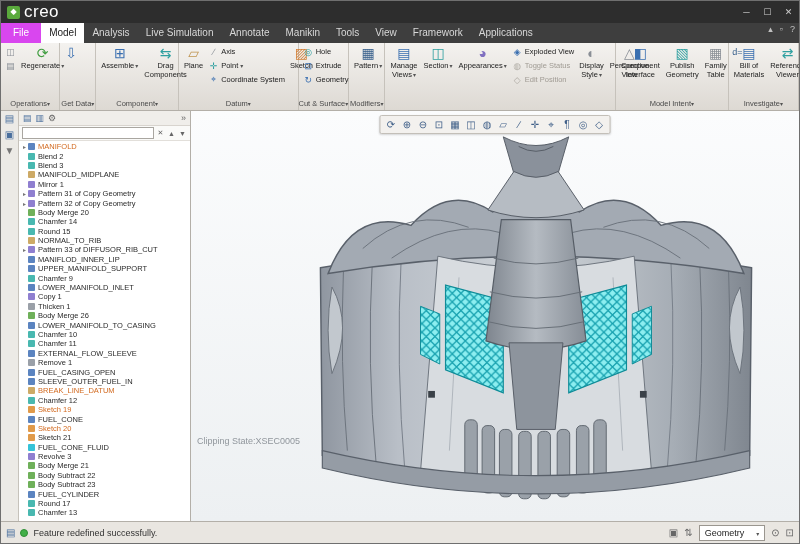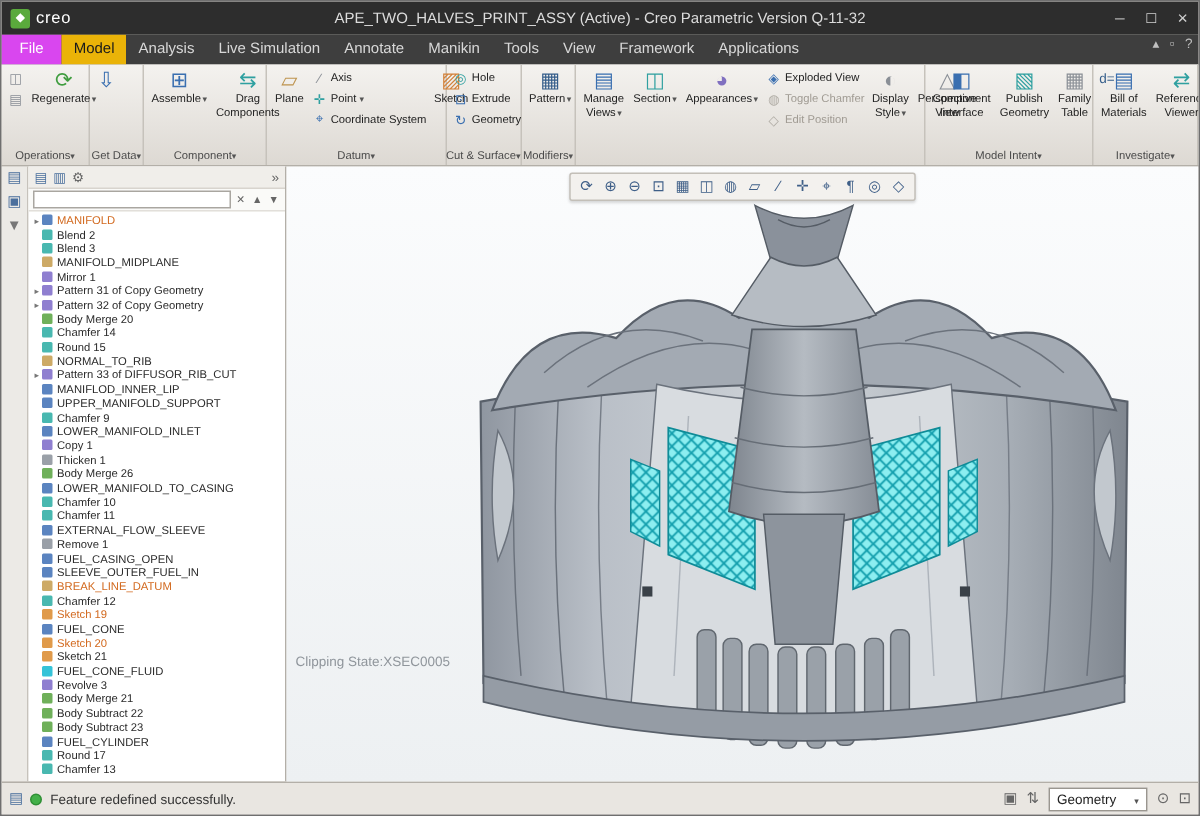--- a/index.html
+++ b/index.html
@@ -3,29 +3,29 @@
 <meta charset="utf-8">
 <style>
   *{margin:0;padding:0;box-sizing:border-box}
   html,body{background:#9a9a9a}
   .app{width:800px;height:544px;position:relative;overflow:hidden;display:flex;flex-direction:column;
        border:1px solid #6f6f6f;background:#d9d6d1;font-family:"Liberation Sans",sans-serif}
   
   .titlebar{flex:0 0 22px;background:#2d2d2d;display:flex;align-items:center;position:relative;color:#e6e6e6}
   .logo-badge{width:13px;height:13px;background:#5aaa3c;border-radius:2px;margin:0 4px 0 6px;
               display:flex;align-items:center;justify-content:center;color:#fff;font-size:8px;line-height:1}
-  .logo-text{font-size:11px;color:#fff;letter-spacing:.5px}
+  .logo-text{font-size:17px;color:#fff;letter-spacing:.5px}
   .win-title{position:absolute;left:0;right:0;text-align:center;font-size:10px;color:#dcdcdc;pointer-events:none}
   .win-btns{margin-left:auto;display:flex;z-index:1}
   .win-btn{width:21px;height:16px;display:flex;align-items:center;justify-content:center;font-size:9px;color:#cfcfcf}
   
   .tabbar{flex:0 0 20px;background:#3e3e3e;display:flex;align-items:stretch}
   .tab{padding:0 8px;font-size:10px;line-height:20px;color:#d8d8d8;white-space:nowrap}
   .tab-file{background:#d946ef;color:#fff;padding:0 12px}
-  .tab-active{background:#eab308;color:#1a1a1a}
+  .tab-active{background:#ffffff;color:#1a1a1a}
   
   .ribbon{flex:0 0 68px;background:linear-gradient(#f4f2ef,#ddd9d3);border-bottom:1px solid #b3afa8;
           display:flex;overflow:hidden}
   .rgroup{display:flex;flex-direction:column;border-right:1px solid #c6c2bb;min-width:0;flex:0 1 auto}
   .rbody{flex:1;display:flex;align-items:flex-start;padding:2px 3px 0;gap:2px}
   .rlabel{height:13px;display:flex;align-items:center;justify-content:center;gap:0;font-size:7.5px;
           color:#4a4a4a;white-space:nowrap;padding:0 4px}
   .carat::after{content:"▾";font-size:6px;color:#555}
   .bigbtn{display:flex;flex-direction:column;align-items:center;padding:0 2px;font-size:7.5px;color:#222;
           text-align:center;line-height:1.15;white-space:nowrap}
@@ -75,21 +75,20 @@
          padding:0 5px;font-size:9px;color:#222}
 </style>
 </head>
 <body>
 
 <div class="app">
 
   <div class="titlebar">
     <span class="logo-badge">◆</span>
     <span class="logo-text">creo</span>
-    <span class="win-title">APE_TWO_HALVES_PRINT_ASSY (Active) - Creo Parametric Version Q-11-32</span>
     <span class="win-btns">
       <span class="win-btn">─</span>
       <span class="win-btn">☐</span>
       <span class="win-btn">✕</span>
     </span>
   </div>
 
   <div class="tabbar">
 
       <div class="tab tab-file">File</div>
@@ -273,21 +272,21 @@
               <span class="carat"></span>
             </span>
         </div>
         <div class="smallcol">
           <div class="smallbtn">
               <span class="bi i-blue">◈</span>
               <span>Exploded View</span>
             </div>
           <div class="smallbtn dis">
               <span class="bi">◍</span>
-              <span>Toggle Chamfer</span>
+              <span>Toggle Status</span>
             </div>
           <div class="smallbtn dis">
               <span class="bi">◇</span>
               <span>Edit Position</span>
             </div>
         </div>
         <div class="bigbtn">
           <span class="bi i-gray">◐</span>
           <span>Display</span>
           <span class="lblrow">

